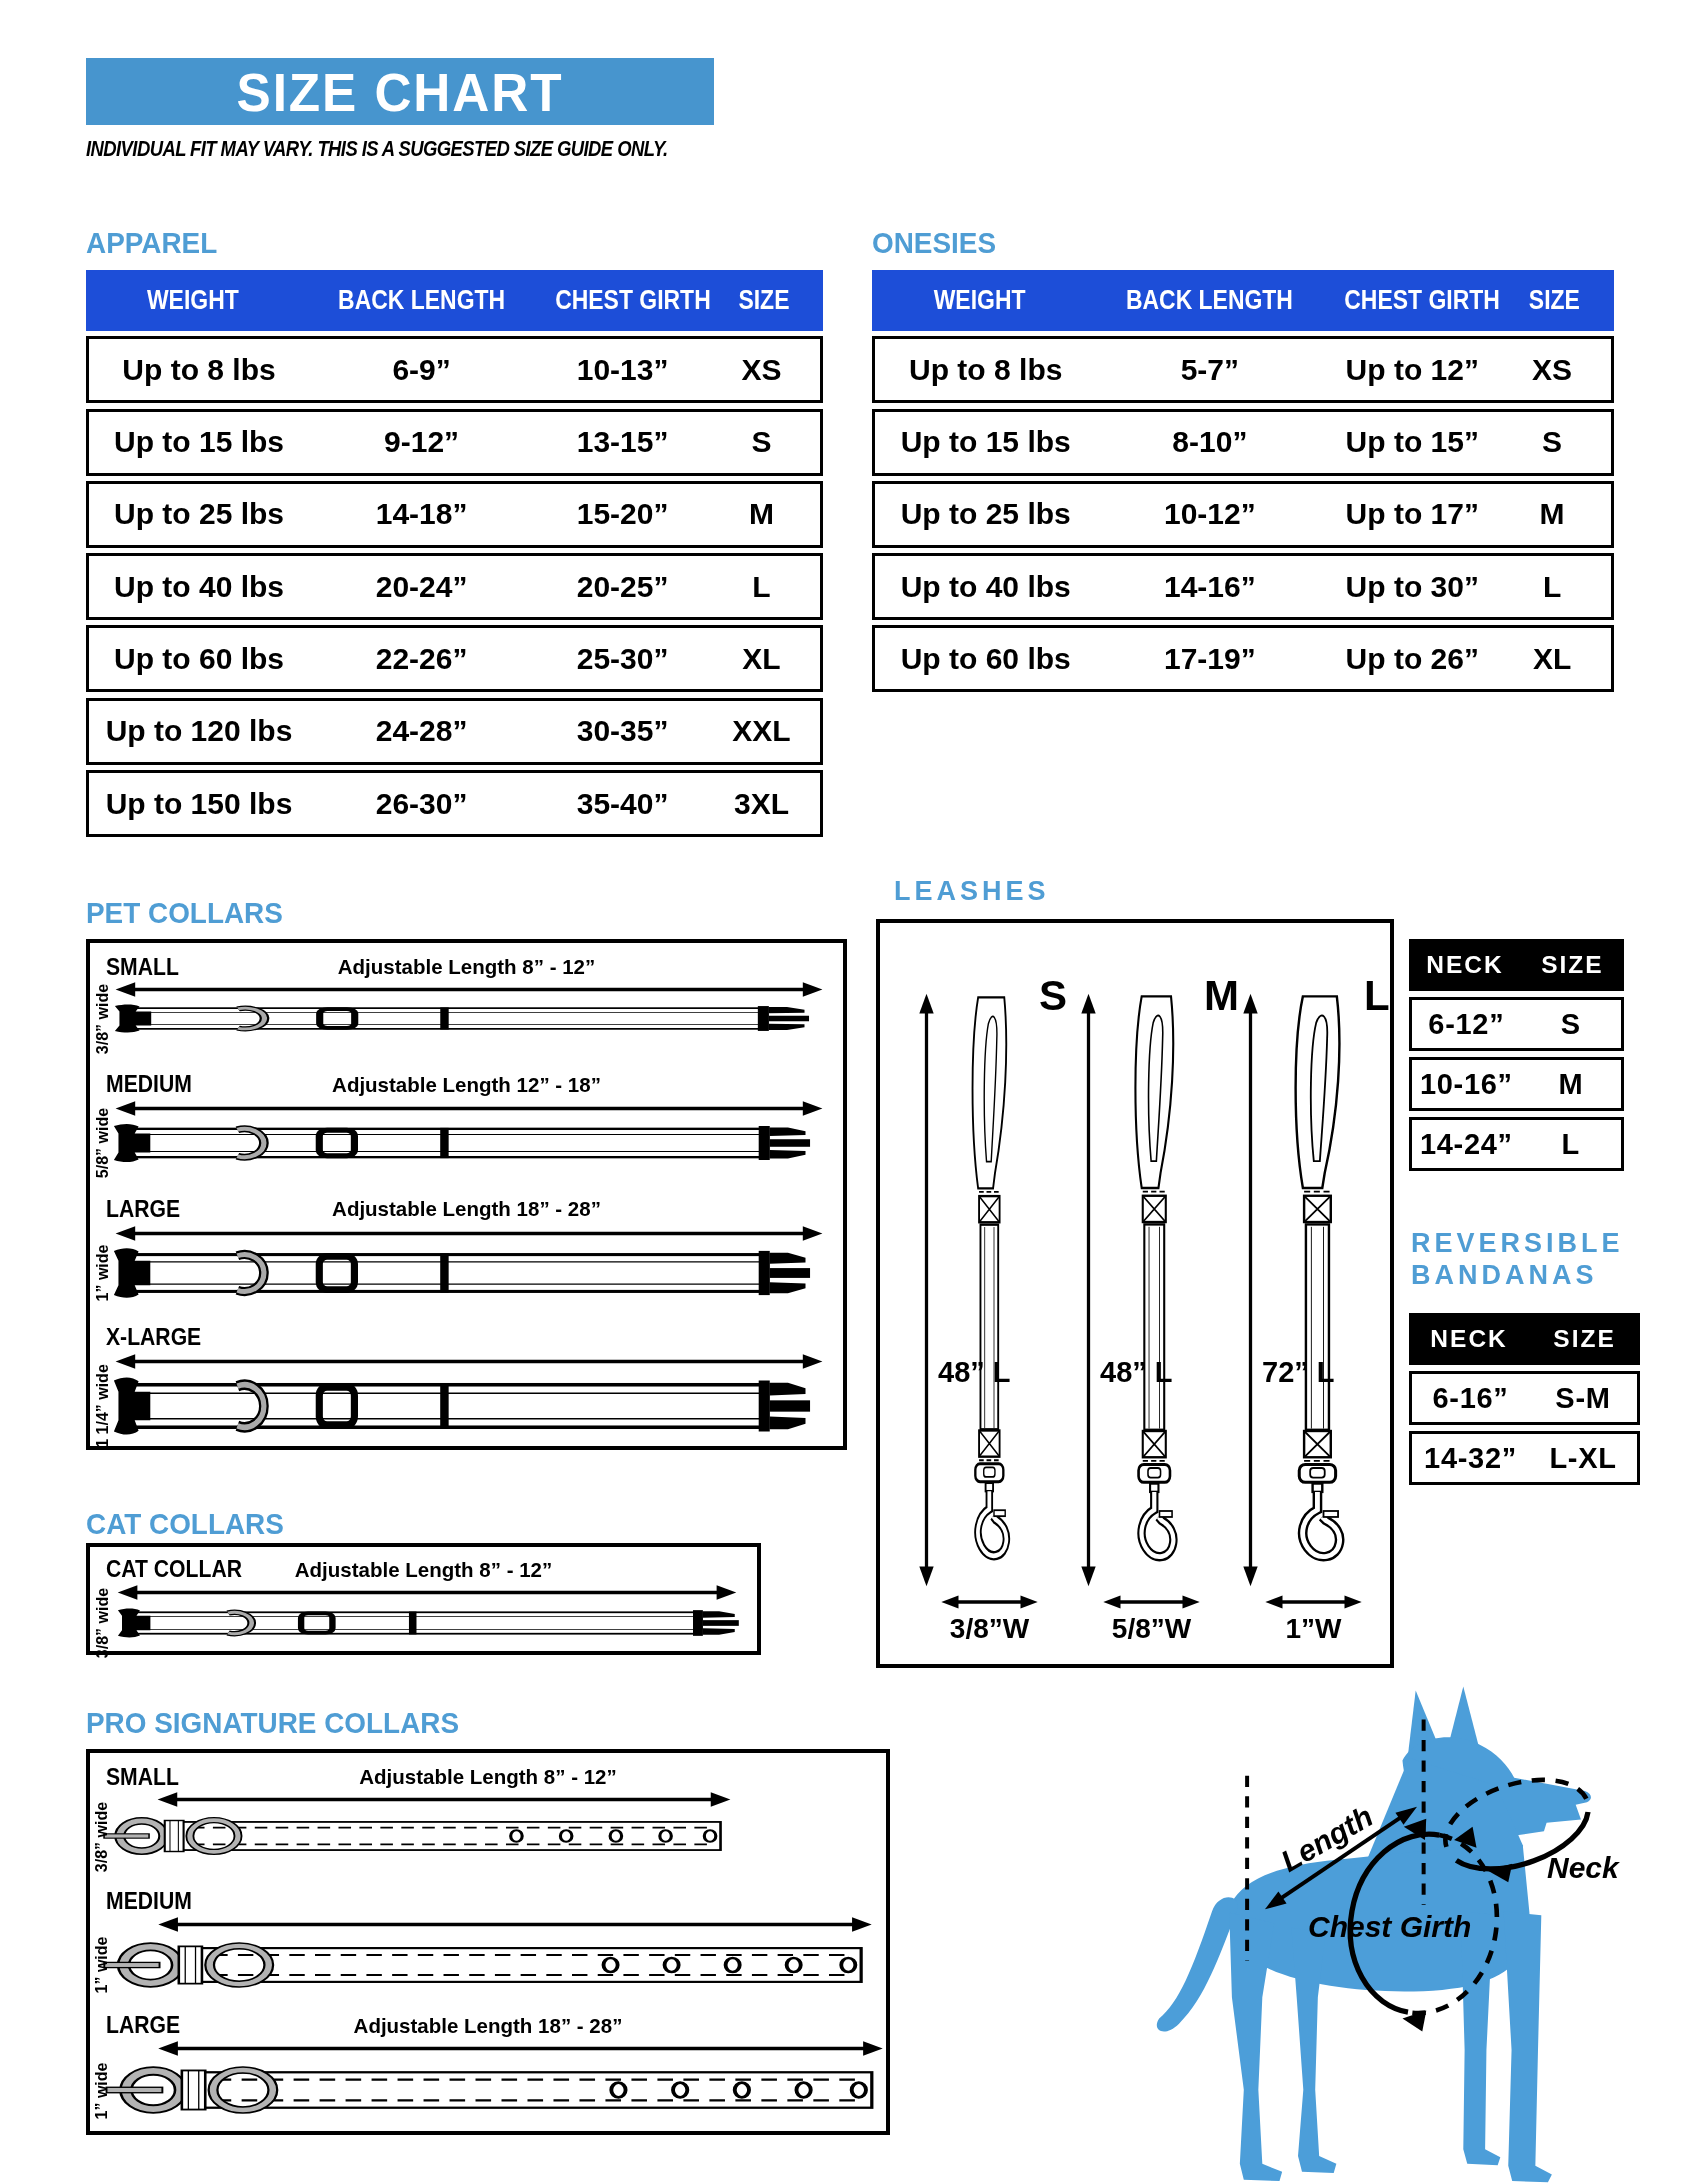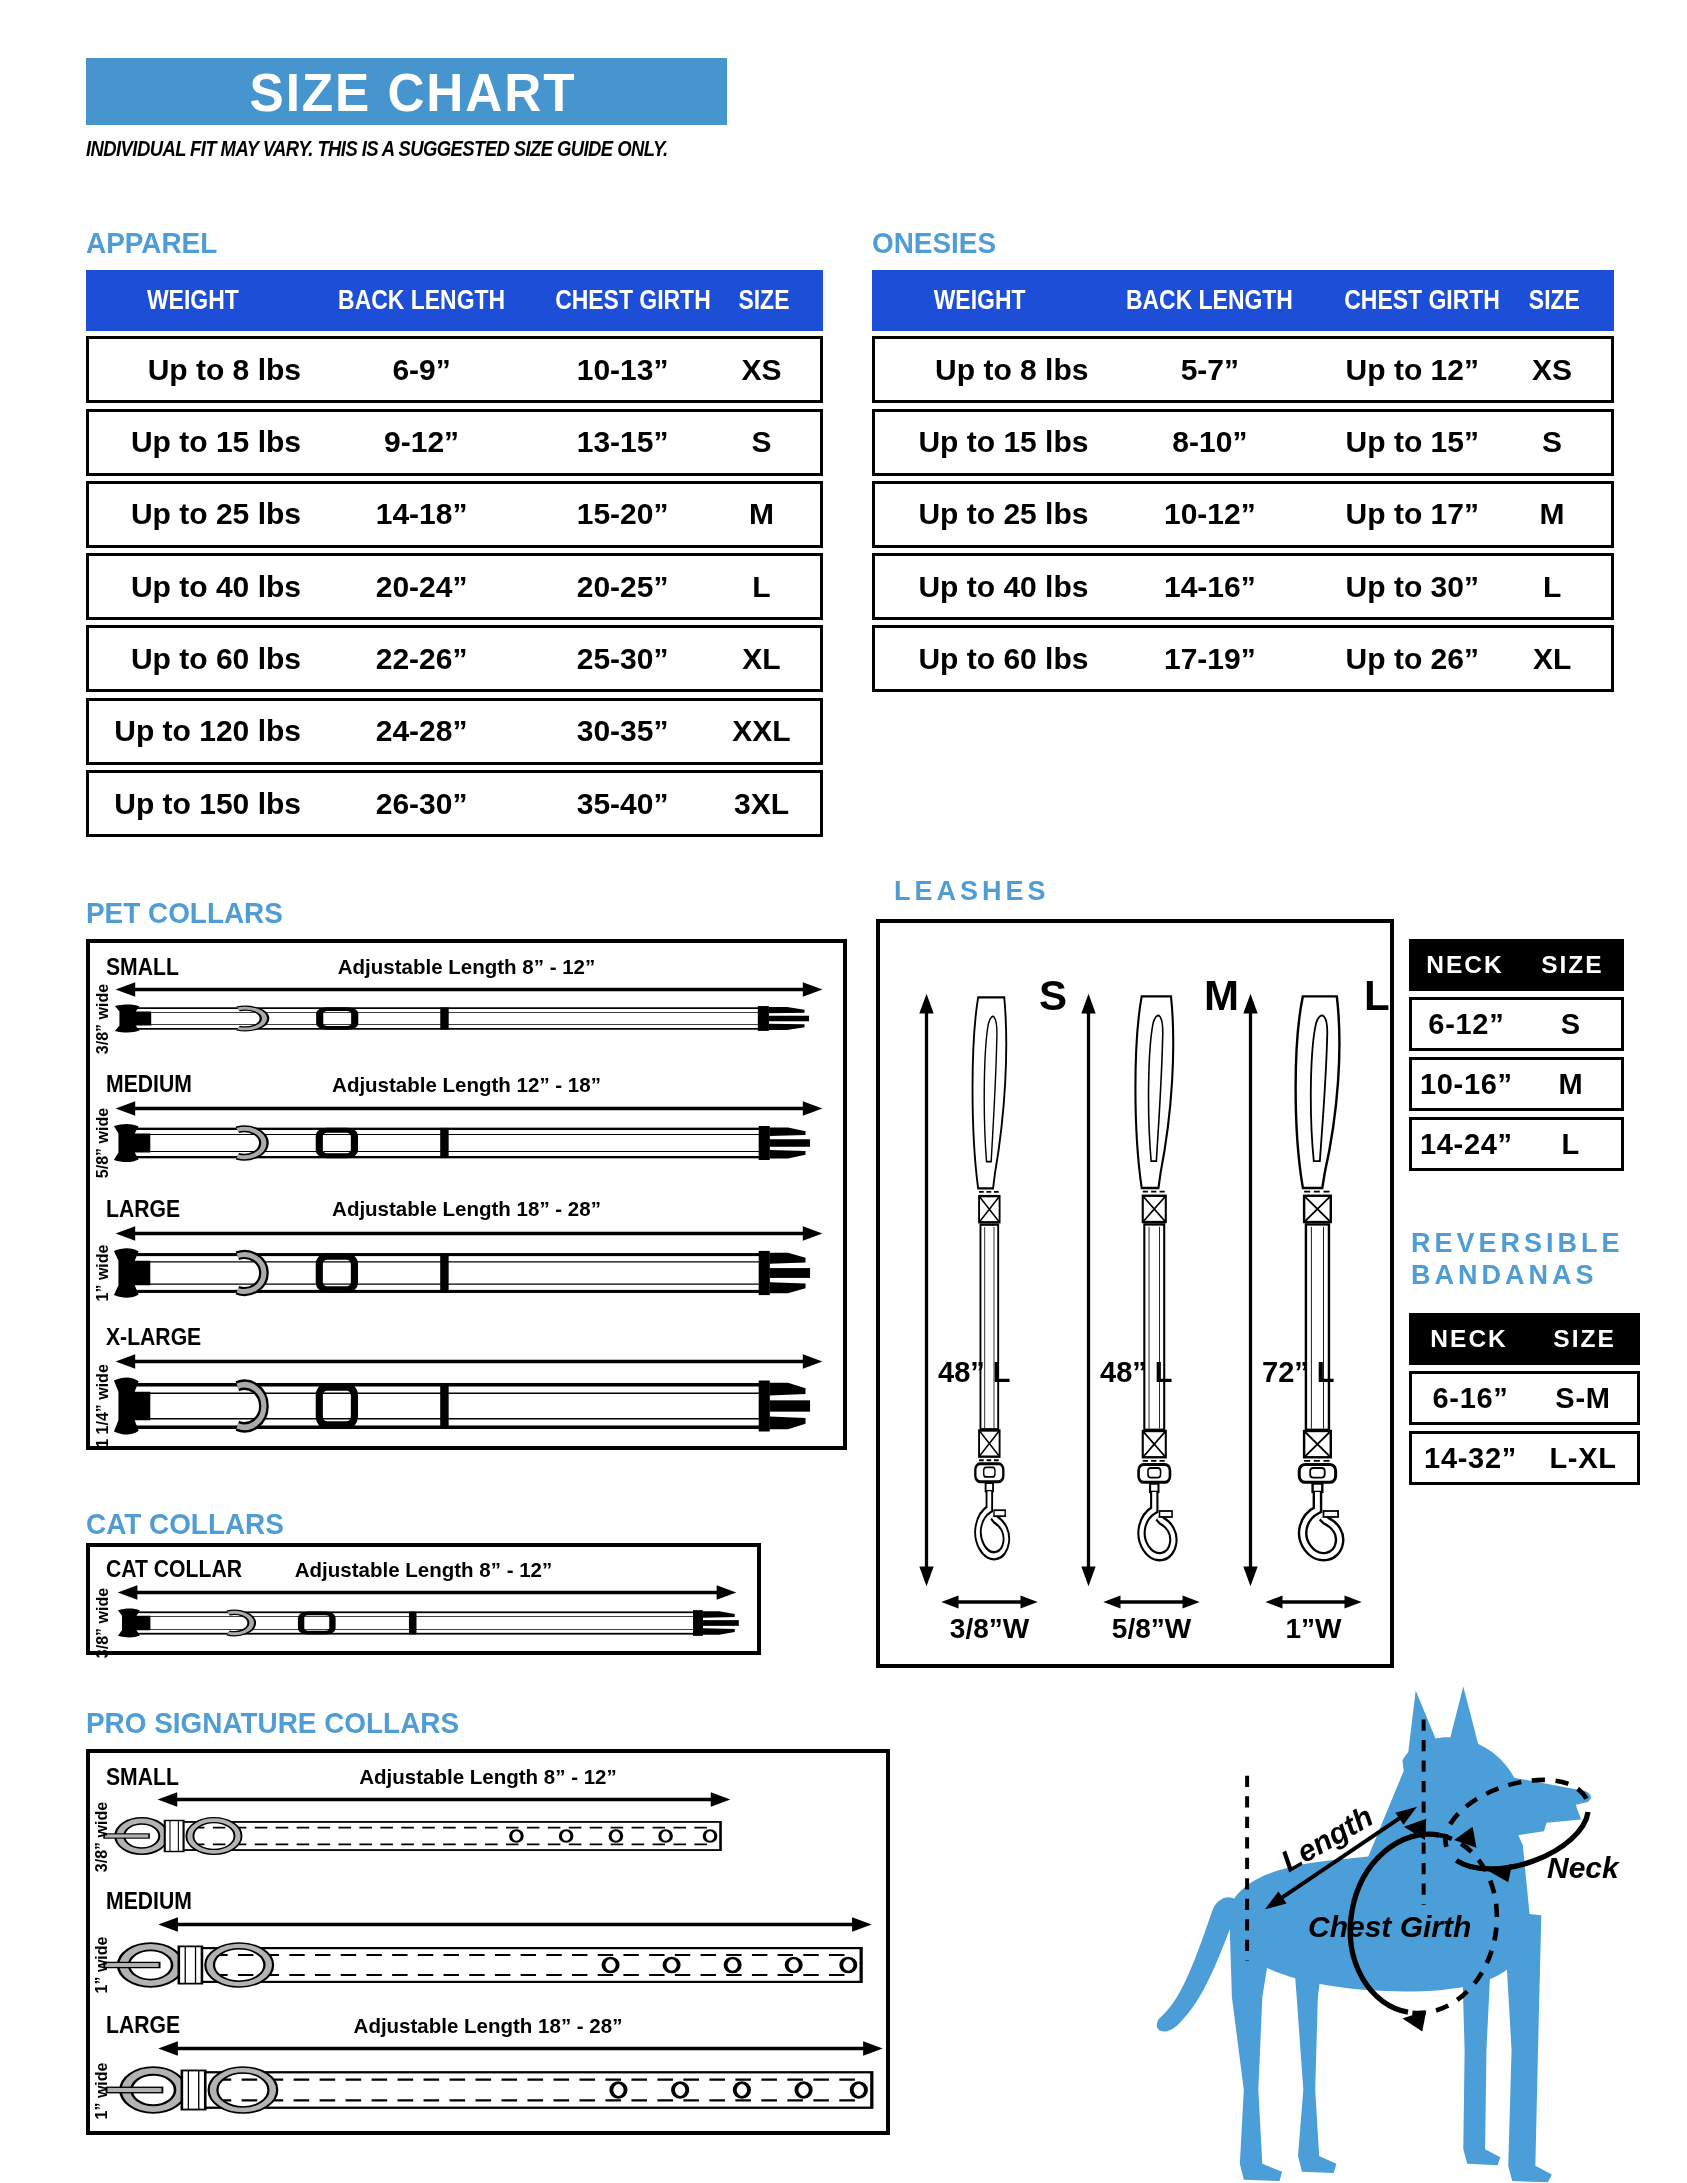--- a/index.html
+++ b/index.html
@@ -1,29 +1,29 @@
 <!DOCTYPE html>
 <html style="font-size:10.6px"><head>
 <meta charset="utf-8">
 <style>
   html,body{margin:0;padding:0;background:#fff;}
   body{font-family:"Liberation Sans",sans-serif;color:#000;}
   .page{position:relative;width:1687px;height:2183px;background:#fff;overflow:hidden;}
   .abs{position:absolute;}
-  .banner{background:#4795CE;display:flex;align-items:center;justify-content:center;padding-left:13px;}
+  .banner{background:#4795CE;display:flex;align-items:center;justify-content:center;}
   .banner span{color:#fff;font-weight:bold;font-size:54px;letter-spacing:2px;transform:scaleX(.95);white-space:nowrap;}
   .disclaimer{font-size:22px;font-weight:bold;font-style:italic;transform:scaleX(.84);transform-origin:left center;white-space:nowrap;letter-spacing:-0.7px;}
   .sec-title{color:#4F9DD4;font-weight:bold;font-size:30px;letter-spacing:0;white-space:nowrap;transform:scaleX(.93);transform-origin:left center;}
   .sec-title-wide{color:#4F9DD4;font-weight:bold;font-size:27px;letter-spacing:4px;line-height:1.17;}
   
   .stable .hd{background:#1d4ed8;height:61px;display:grid;grid-template-columns:29% 33% 22% 16%;align-items:center;}
   .stable .hd b{color:#fff;font-size:27px;text-align:center;transform:scaleX(.85);white-space:nowrap;}
   .stable .row{height:67px;border:3.3px solid #000;box-sizing:border-box;margin-top:5.3px;display:grid;grid-template-columns:29% 33% 22% 16%;align-items:center;background:#fff;}
   .stable .row b{font-size:30px;text-align:center;white-space:nowrap;}
-  .stable .row b:first-child{text-align:right;padding-left:8px;}
+  .stable .row b:first-child{text-align:center;padding-left:8px;}
   
   .btable .hd{background:#000;height:52px;display:grid;grid-template-columns:52% 48%;align-items:center;}
   .btable .hd b{color:#fff;font-size:24.5px;text-align:center;letter-spacing:2px;}
   .btable .row{height:54px;border:3.3px solid #000;box-sizing:border-box;margin-top:6px;display:grid;grid-template-columns:52% 48%;align-items:center;background:#fff;}
   .btable .row b{font-size:29px;text-align:center;letter-spacing:0.7px;white-space:nowrap;}
   
   .cbox{border:4px solid #000;box-sizing:border-box;background:#fff;}
   .csize{font-size:23px;font-weight:bold;transform:scaleX(.92);transform-origin:left center;white-space:nowrap;}
   .clen{font-size:20.5px;font-weight:bold;text-align:center;white-space:nowrap;}
   .vlabel{font-size:16px;font-weight:bold;width:99px;text-align:center;transform:rotate(-90deg);white-space:nowrap;}

